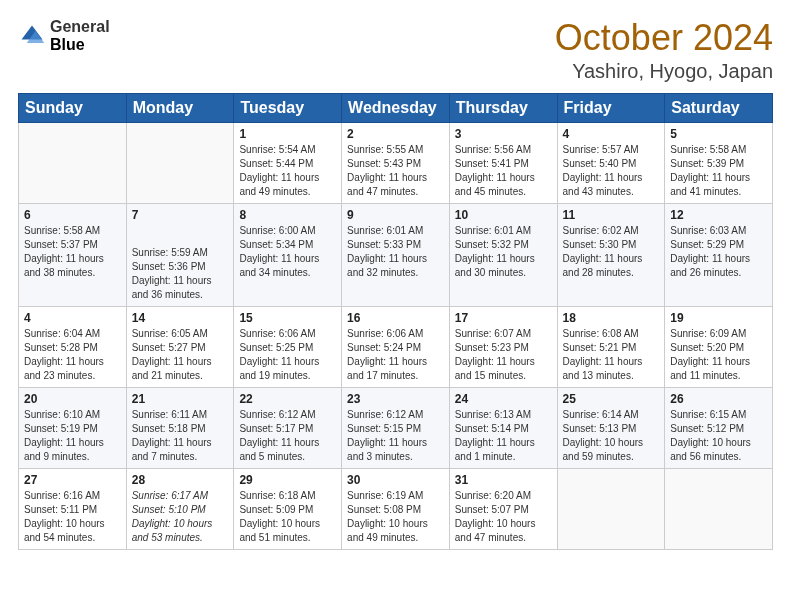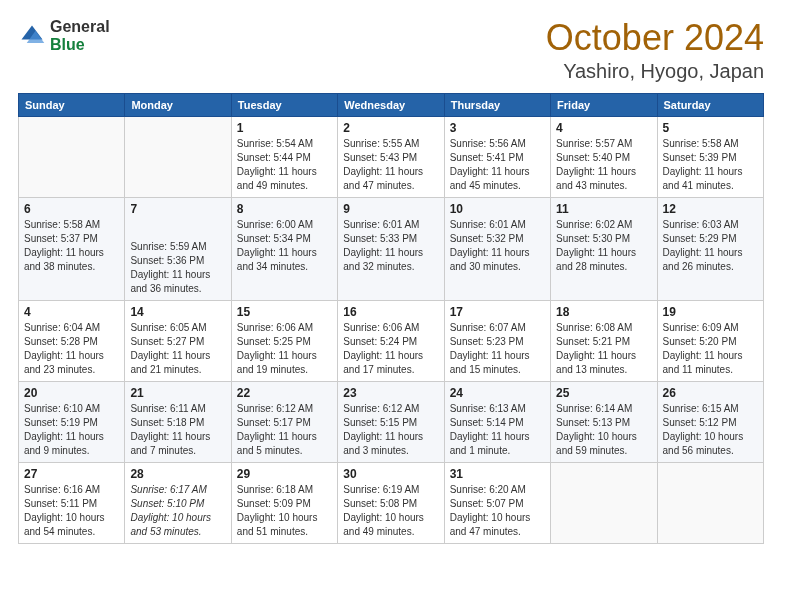--- a/index.html
+++ b/index.html
@@ -7,21 +7,21 @@
       font-family: Arial, Helvetica, sans-serif;
       background: #fff;
       width: 792px;
       min-height: 612px;
       padding: 0;
     }
     .page {
       width: 792px;
       min-height: 612px;
       background: #fff;
-      padding: 18px 28px 10px 18px;
+      padding: 18px 19px 10px 18px;
     }
     .header {
       display: flex;
       justify-content: space-between;
       align-items: flex-start;
       margin-bottom: 10px;
     }
     .logo {
       display: flex;
       align-items: center;
@@ -33,21 +33,21 @@
       line-height: 1.1;
     }
     .logo-general {
       font-size: 16px;
       font-weight: bold;
       color: #333;
     }
     .logo-blue {
       font-size: 16px;
       font-weight: bold;
-      color: #15803d;
+      color: #000000;
     }
     .logo-icon {
       width: 28px;
       height: 28px;
     }
     .title-block {
       text-align: right;
     }
     .month-title {
       font-size: 36px;
@@ -61,21 +61,21 @@
       margin-top: 2px;
     }
     .calendar-table {
       width: 100%;
       border-collapse: collapse;
       table-layout: fixed;
     }
     .calendar-table th {
       background: #2563a8;
       color: #fff;
-      font-size: 11px;
+      font-size: 16px;
       font-weight: bold;
       text-align: left;
       padding: 5px 6px;
       border: 1px solid #1a4d8f;
     }
     .calendar-table td {
       border: 1px solid #ccc;
       vertical-align: top;
       padding: 4px 5px;
       font-size: 9.5px;

